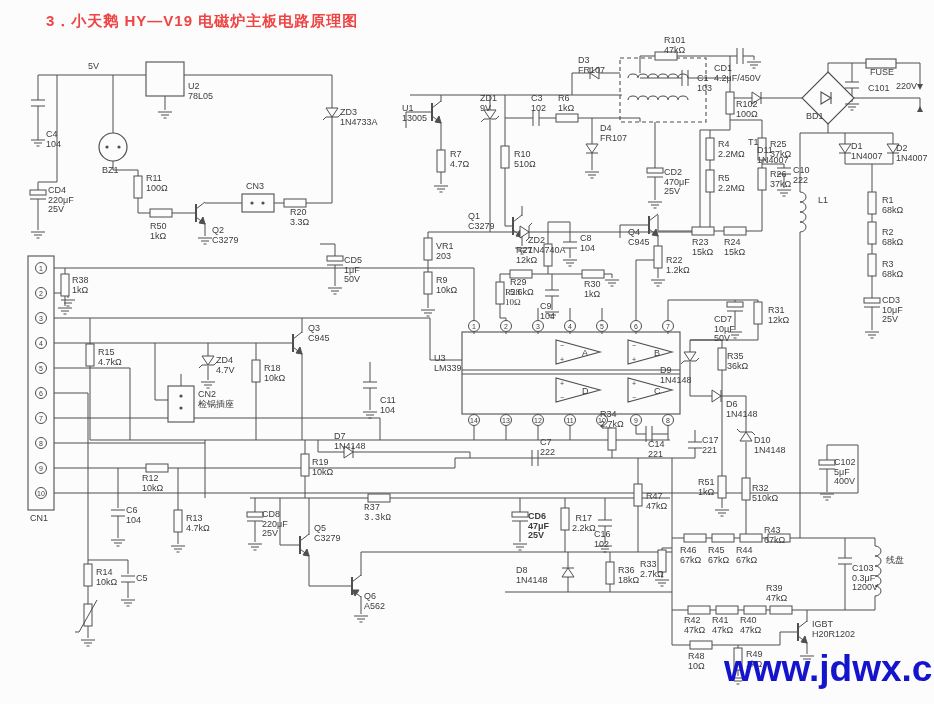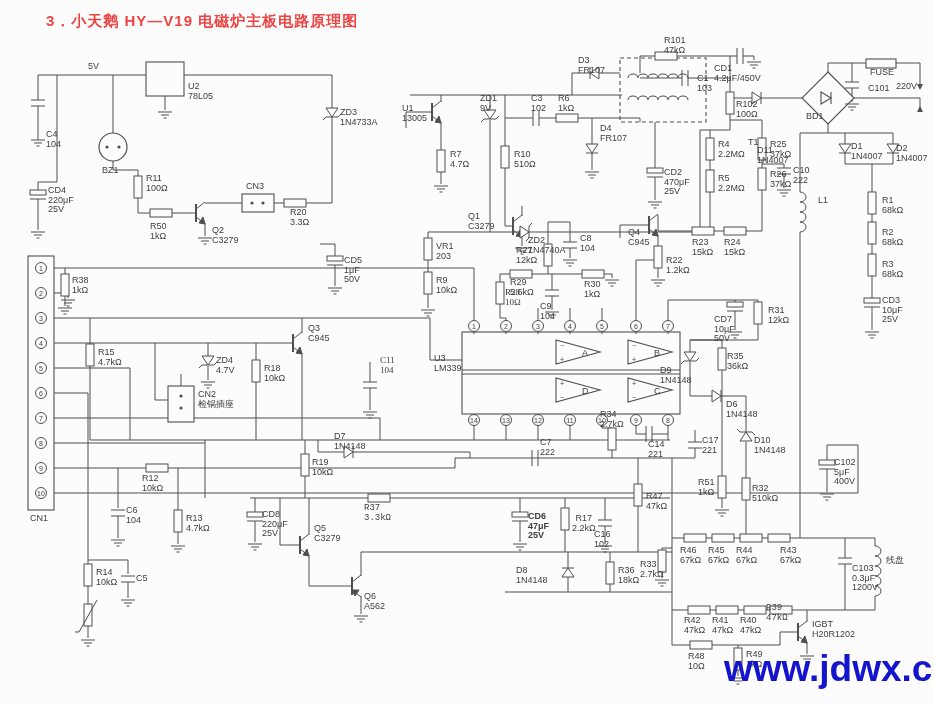--- a/index.html
+++ b/index.html
@@ -946,21 +946,21 @@
       <div class="lbl" style="left: 434px; top: 354px;">U3
 LM339</div>
       <div class="lbl" style="left: 308px; top: 324px;">Q3
 C945</div>
       <div class="lbl" style="left: 216px; top: 356px;">ZD4
 4.7V</div>
       <div class="lbl" style="left: 198px; top: 390px;">CN2
 检锅插座</div>
       <div class="lbl" style="left: 264px; top: 364px;">R18
 10kΩ</div>
-      <div class="lbl" style="left: 380px; top: 356px; font-family: Liberation Serif, serif;">C11
+      <div class="lbl" style="left: 380px; top: 396px;">C11
 104</div>
       <div class="lbl" style="left: 72px; top: 276px;">R38
 1kΩ</div>
       <div class="lbl" style="left: 98px; top: 348px;">R15
 4.7kΩ</div>
       <div class="lbl" style="left: 30px; top: 514px;">CN1</div>
       <div class="lbl" style="left: 142px; top: 474px;">R12
 10kΩ</div>
       <div class="lbl" style="left: 126px; top: 506px;">C6
 104</div>
@@ -1017,35 +1017,35 @@
 18kΩ</div>
       <div class="lbl" style="left: 834px; top: 458px;">C102
 5μF
 400V</div>
       <div class="lbl" style="left: 680px; top: 546px;">R46
 67kΩ</div>
       <div class="lbl" style="left: 708px; top: 546px;">R45
 67kΩ</div>
       <div class="lbl" style="left: 736px; top: 546px;">R44
 67kΩ</div>
-      <div class="lbl" style="left: 764px; top: 546px; margin-left: 16px;">R43
+      <div class="lbl" style="left: 764px; top: 526px;">R43
 67kΩ</div>
       <div class="lbl" style="left: 640px; top: 560px;">R33
 2.7kΩ</div>
       <div class="lbl" style="left: 852px; top: 564px;">C103
 0.3μF
 1200V</div>
       <div class="lbl" style="left: 886px; top: 556px;">线盘</div>
       <div class="lbl" style="left: 684px; top: 616px;">R42
 47kΩ</div>
       <div class="lbl" style="left: 712px; top: 616px;">R41
 47kΩ</div>
       <div class="lbl" style="left: 740px; top: 616px;">R40
 47kΩ</div>
-      <div class="lbl" style="left: 766px; top: 604px; font-family: Liberation Mono, monospace;">R39
+      <div class="lbl" style="left: 766px; top: 584px;">R39
 47kΩ</div>
       <div class="lbl" style="left: 688px; top: 652px;">R48
 10Ω</div>
       <div class="lbl" style="left: 746px; top: 650px;">R49
 1kΩ</div>
       <div class="lbl" style="left: 812px; top: 620px;">IGBT
 H20R1202</div>
     </div>
   <div id="title">3．小天鹅 HY—V19 电磁炉主板电路原理图</div>
   <div id="watermark">www.jdwx.cn</div>

